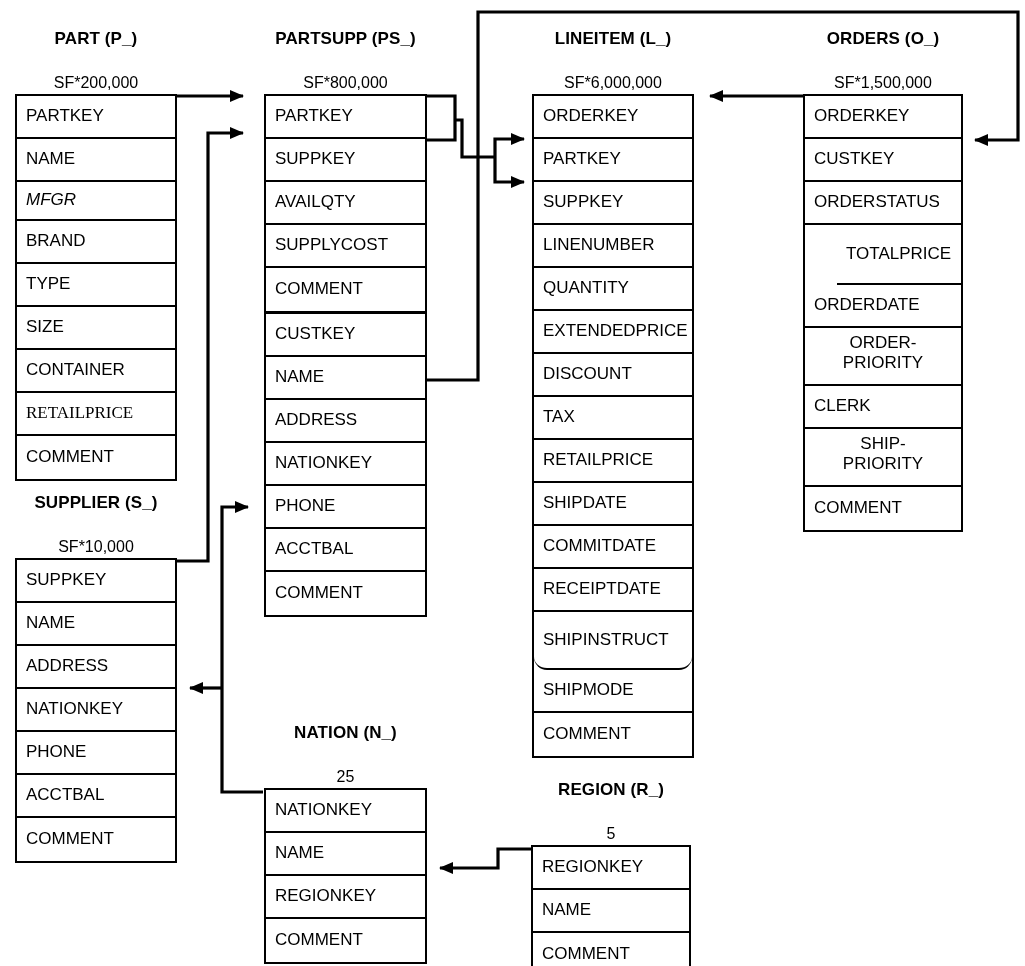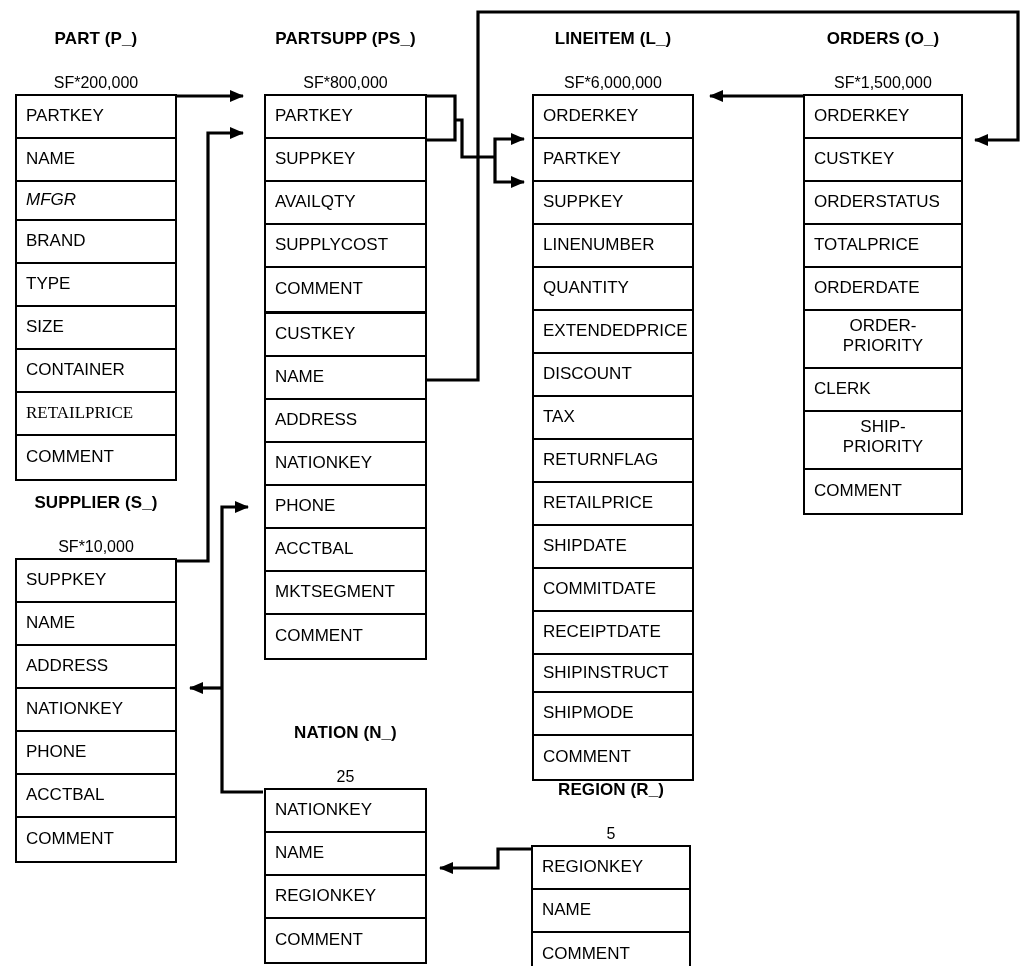--- a/index.html
+++ b/index.html
@@ -160,41 +160,40 @@
     </div>
     <div class="attr-table">
       <div class="attr-row" style="height:43px;">ORDERKEY</div>
       <div class="attr-row" style="height:43px;">PARTKEY</div>
       <div class="attr-row" style="height:43px;">SUPPKEY</div>
       <div class="attr-row" style="height:43px;">LINENUMBER</div>
       <div class="attr-row" style="height:43px;">QUANTITY</div>
       <div class="attr-row overflow" style="height:43px;">EXTENDEDPRICE</div>
       <div class="attr-row" style="height:43px;">DISCOUNT</div>
       <div class="attr-row" style="height:43px;">TAX</div>
-      <div class="attr-row" style="height:43px;">RETURNFLAG</div>
       <div class="attr-row" style="height:43px;">RETAILPRICE</div>
       <div class="attr-row" style="height:43px;">SHIPDATE</div>
       <div class="attr-row" style="height:43px;">COMMITDATE</div>
       <div class="attr-row" style="height:43px;">RECEIPTDATE</div>
-      <div class="attr-row" style="height:38px;">SHIPINSTRUCT</div>
+      <div class="attr-row" style="height:58px;border-radius:13px;">SHIPINSTRUCT</div>
       <div class="attr-row" style="height:43px;">SHIPMODE</div>
       <div class="attr-row" style="height:43px;">COMMENT</div>
     </div>
   </div>
 
   <div class="entity" style="left:803px; top:30px; width:160px;">
     <div class="entity-caption">
       <span class="entity-name">ORDERS (O_)</span>
       <span class="entity-card">SF*1,500,000</span>
     </div>
     <div class="attr-table">
       <div class="attr-row" style="height:43px;">ORDERKEY</div>
       <div class="attr-row" style="height:43px;">CUSTKEY</div>
       <div class="attr-row" style="height:43px;">ORDERSTATUS</div>
-      <div class="attr-row" style="height:43px;">TOTALPRICE</div>
+      <div class="attr-row" style="height:60px;margin-left:32px;">TOTALPRICE</div>
       <div class="attr-row" style="height:43px;">ORDERDATE</div>
       <div class="attr-row two-line" style="height:58px;">
         <span class="ln">ORDER-</span>
         <span class="ln">PRIORITY</span>
       </div>
       <div class="attr-row" style="height:43px;">CLERK</div>
       <div class="attr-row two-line" style="height:58px;">
         <span class="ln">SHIP-</span>
         <span class="ln">PRIORITY</span>
       </div>
@@ -203,21 +202,20 @@
   </div>
 
   <div class="entity" style="left:264px; top:312px; width:163px;">
     <div class="attr-table">
       <div class="attr-row" style="height:43px;">CUSTKEY</div>
       <div class="attr-row" style="height:43px;">NAME</div>
       <div class="attr-row" style="height:43px;">ADDRESS</div>
       <div class="attr-row" style="height:43px;">NATIONKEY</div>
       <div class="attr-row" style="height:43px;">PHONE</div>
       <div class="attr-row" style="height:43px;">ACCTBAL</div>
-      <div class="attr-row" style="height:43px;">MKTSEGMENT</div>
       <div class="attr-row" style="height:43px;">COMMENT</div>
     </div>
   </div>
 
   <div class="entity" style="left:15px; top:494px; width:162px;">
     <div class="entity-caption">
       <span class="entity-name">SUPPLIER (S_)</span>
       <span class="entity-card">SF*10,000</span>
     </div>
     <div class="attr-table">

